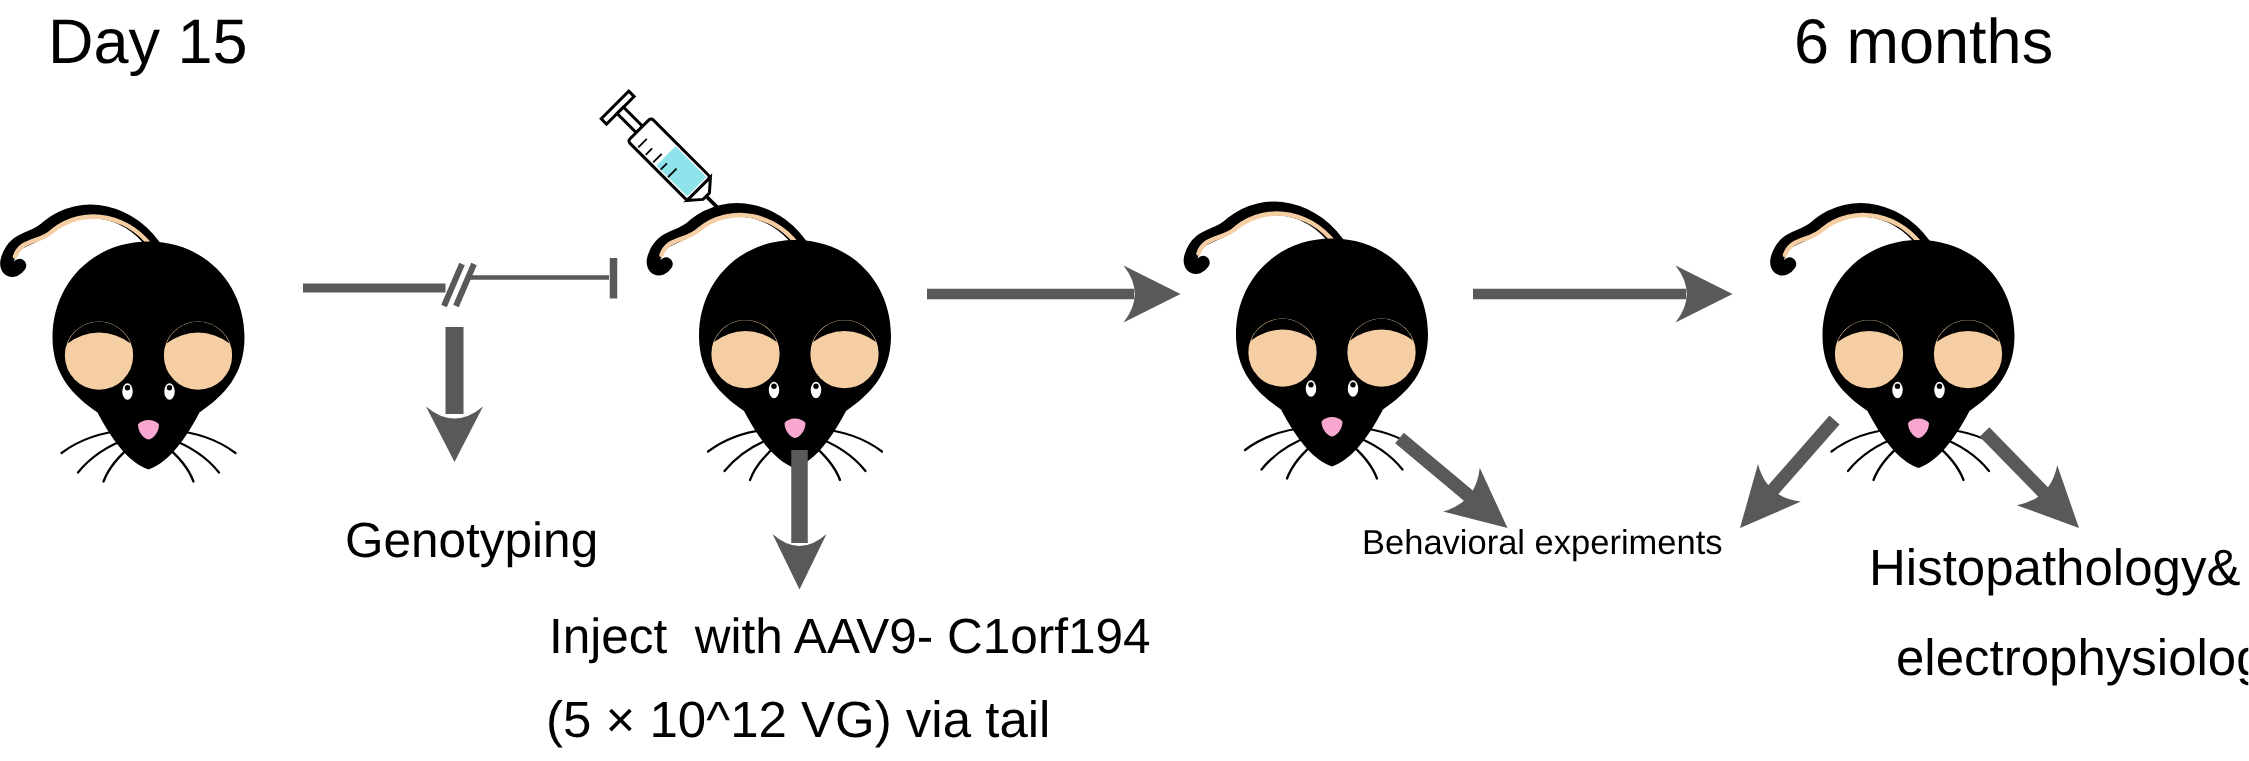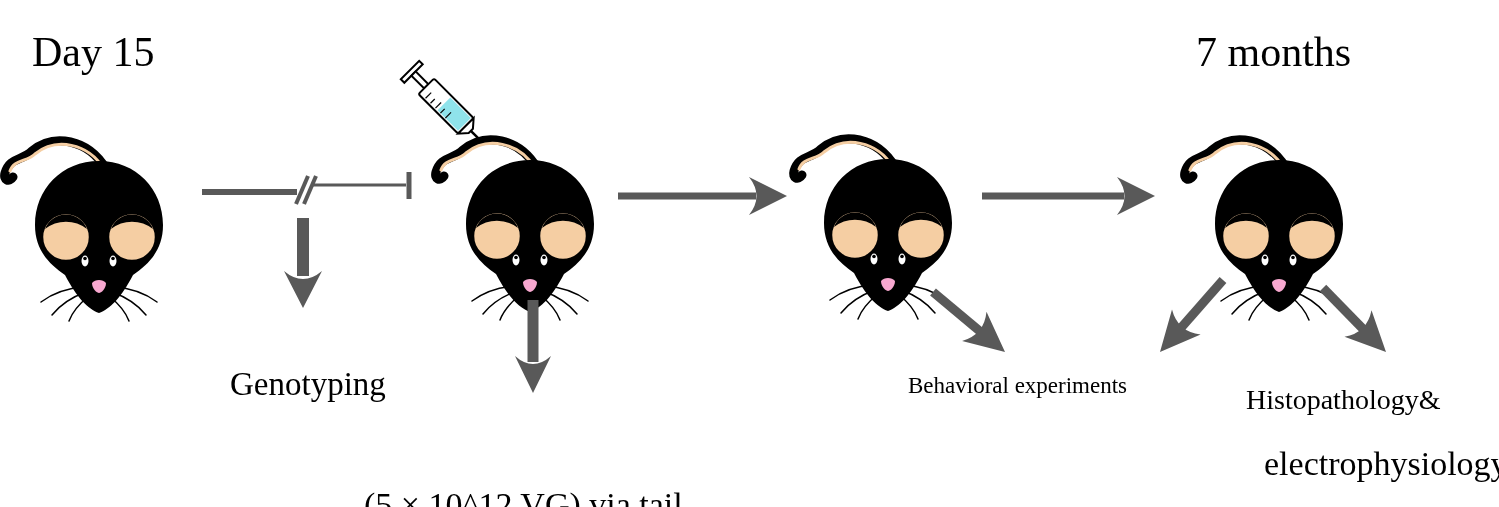--- a/index.html
+++ b/index.html
@@ -9,33 +9,32 @@
     background:var(--c-background,#fff);
     overflow:hidden;
     font-family:"Liberation Serif","DejaVu Serif",serif;
   }
   .fig-svg{position:absolute;left:0;top:0;}
   .fig-label{
     position:absolute;
     color:var(--c-text,#000);
     white-space:pre;
     line-height:1.1;
-    font-family:Liberation Serif, serif;
-    margin-top:24px;
+    font-family:Liberation Sans, sans-serif;
   }
   .stage-label{font-size:42px;}
   .l-day15{left:32px;top:5px;}
   .l-day45{left:449px;top:5px;}
   .l-month4{left:830px;top:5px;}
   .l-month6{left:1196px;top:5px;}
   .l-genotyping{left:230px;top:342px;font-size:33px;}
   .l-inject1{left:366px;top:406px;font-size:33px;}
   .l-inject2{left:364px;top:462px;font-size:34px;}
   .l-behavioral{left:908px;top:349px;font-size:23px;}
-  .l-histo1{left:1246px;top:361px;font-size:28px;text-align:right;}
+  .l-histo1{left:1246px;top:361px;font-size:34px;text-align:right;}
   .l-histo2{left:1264px;top:421px;font-size:34px;}
 </style>
 </head>
 <body>
 
 <div class="canvas">
 
   <svg class="fig-svg" width="1499" height="507" viewBox="0 0 1499 507">
 
     <defs>
@@ -128,21 +127,22 @@
         <line x1="-9" y1="45" x2="-1" y2="45"></line>
         <line x1="-9" y1="52" x2="-3" y2="52"></line>
         <line x1="-9" y1="59" x2="-1" y2="59"></line>
       </g>
       <path d="M-11,79 L11,79 L3,86 L-3,86 Z" style="fill:#fff;stroke:#000;stroke-width:2"></path>
       <line x1="0" y1="86" x2="0" y2="100" style="stroke:#000;stroke-width:2.5"></line>
     </g>
   </svg>
 
   <div class="fig-label stage-label l-day15">Day 15</div>
-  <div class="fig-label stage-label l-month6">7 months</div>
+  <div class="fig-label stage-label l-month6">6 months</div>
 
   <div class="fig-label l-genotyping">Genotyping</div>
+  <div class="fig-label l-inject1">Inject  with AAV9- C1orf194</div>
   <div class="fig-label l-inject2">(5 × 10^12 VG) via tail</div>
   <div class="fig-label l-behavioral">Behavioral experiments</div>
   <div class="fig-label l-histo1">Histopathology&amp;</div>
   <div class="fig-label l-histo2">electrophysiology</div>
 
 </div>
 
 </body></html>

